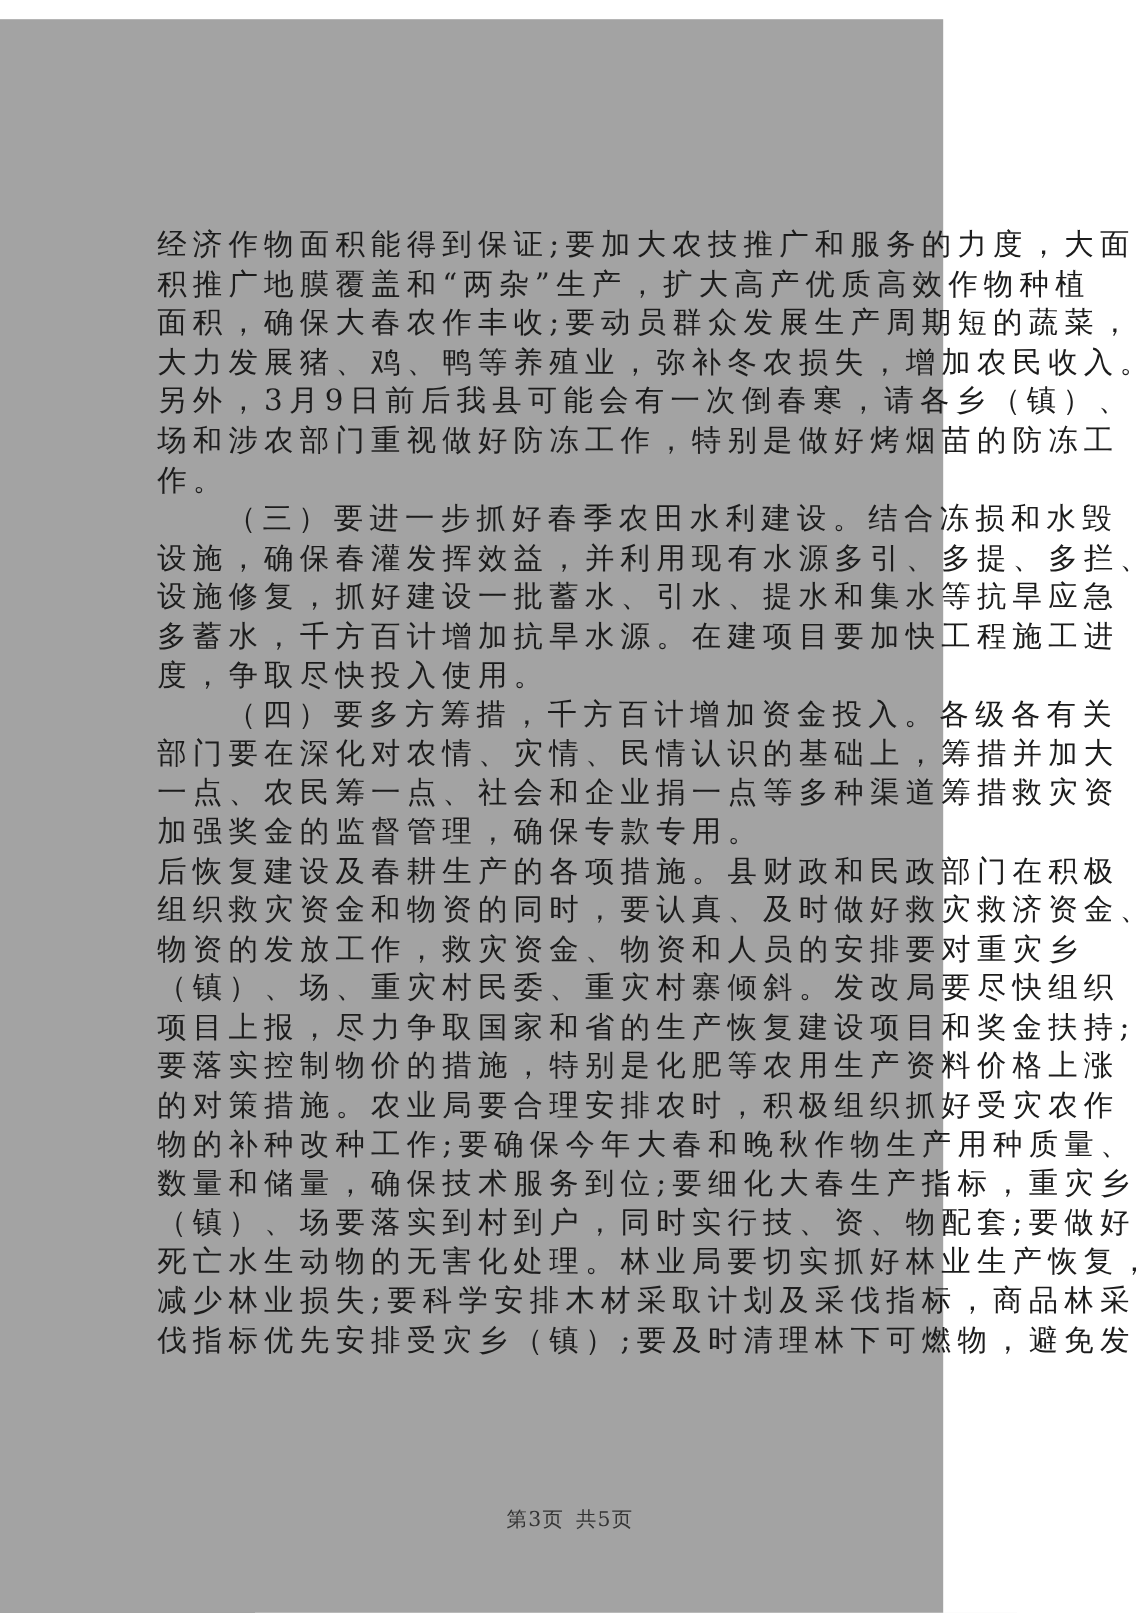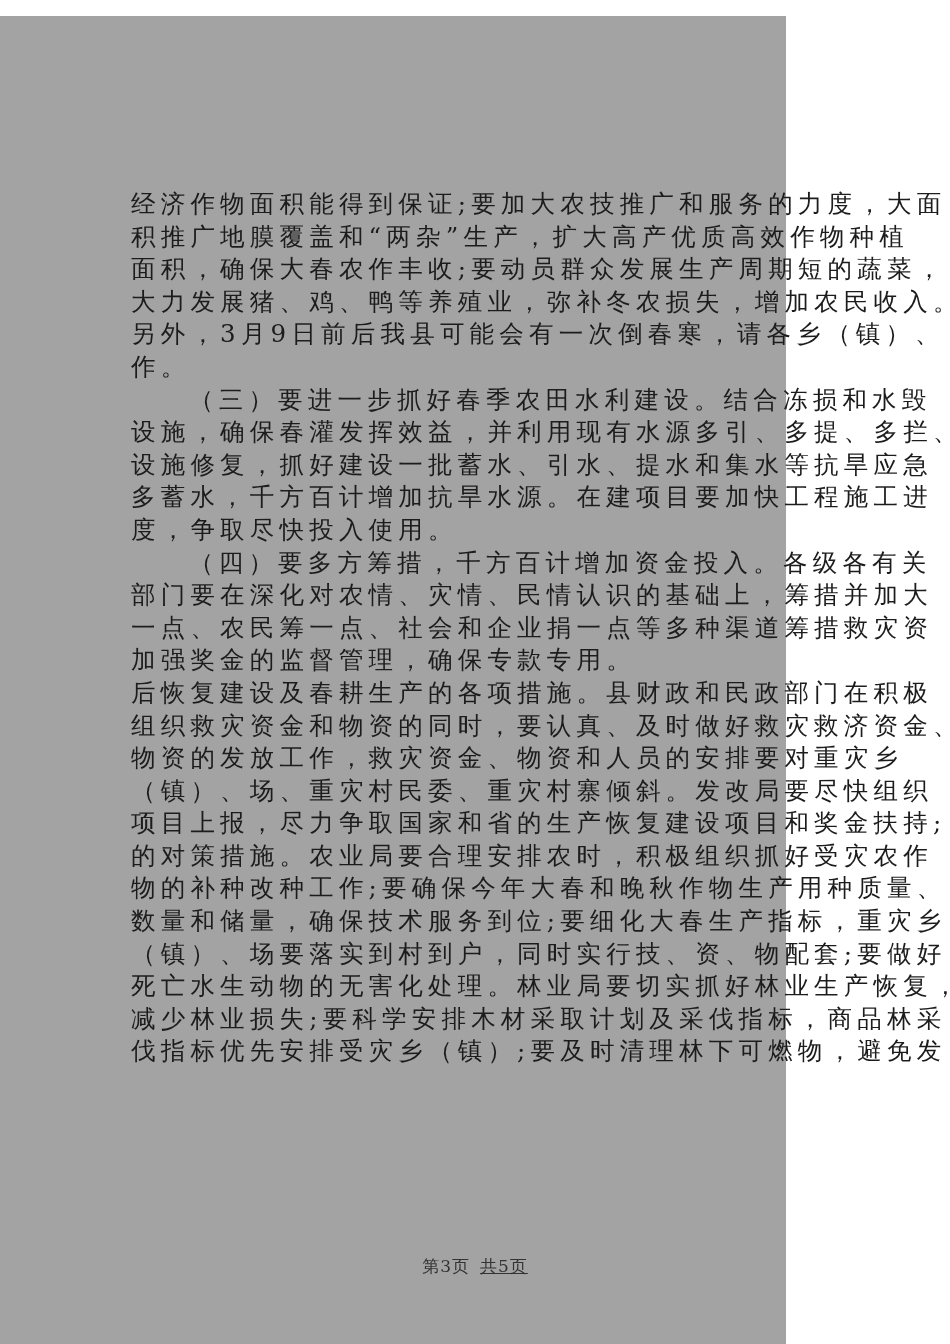--- a/index.html
+++ b/index.html
@@ -45,48 +45,49 @@
       left: 0;
       width: 950px;
       top: 1239px;
       text-align: center;
       font-size: 17px;
       letter-spacing: 1px;
       color: #333333;
     }
     .footer span + span {
       margin-left: 10px;
-      text-decoration: underline;
     }
   </style>
 </head>
 <body>
 
 <div class="page">
   <div class="body-text" id="body-text">
       <div class="line">经济作物面积能得到保证;要加大农技推广和服务的力度，大面</div>
       <div class="line">积推广地膜覆盖和“两杂”生产，扩大高产优质高效作物种植</div>
       <div class="line">面积，确保大春农作丰收;要动员群众发展生产周期短的蔬菜，</div>
       <div class="line">大力发展猪、鸡、鸭等养殖业，弥补冬农损失，增加农民收入。</div>
       <div class="line">另外，3月9日前后我县可能会有一次倒春寒，请各乡（镇）、</div>
+      <div class="line">场和涉农部门重视做好防冻工作，特别是做好烤烟苗的防冻工</div>
       <div class="line">作。</div>
       <div class="line indent">（三）要进一步抓好春季农田水利建设。结合冻损和水毁</div>
       <div class="line">设施，确保春灌发挥效益，并利用现有水源多引、多提、多拦、</div>
       <div class="line">设施修复，抓好建设一批蓄水、引水、提水和集水等抗旱应急</div>
       <div class="line">多蓄水，千方百计增加抗旱水源。在建项目要加快工程施工进</div>
       <div class="line">度，争取尽快投入使用。</div>
       <div class="line indent">（四）要多方筹措，千方百计增加资金投入。各级各有关</div>
       <div class="line">部门要在深化对农情、灾情、民情认识的基础上，筹措并加大</div>
       <div class="line">一点、农民筹一点、社会和企业捐一点等多种渠道筹措救灾资</div>
       <div class="line">加强奖金的监督管理，确保专款专用。</div>
       <div class="line">后恢复建设及春耕生产的各项措施。县财政和民政部门在积极</div>
       <div class="line">组织救灾资金和物资的同时，要认真、及时做好救灾救济资金、</div>
       <div class="line">物资的发放工作，救灾资金、物资和人员的安排要对重灾乡</div>
       <div class="line">（镇）、场、重灾村民委、重灾村寨倾斜。发改局要尽快组织</div>
       <div class="line">项目上报，尽力争取国家和省的生产恢复建设项目和奖金扶持;</div>
+      <div class="line">要落实控制物价的措施，特别是化肥等农用生产资料价格上涨</div>
       <div class="line">的对策措施。农业局要合理安排农时，积极组织抓好受灾农作</div>
       <div class="line">物的补种改种工作;要确保今年大春和晚秋作物生产用种质量、</div>
       <div class="line">数量和储量，确保技术服务到位;要细化大春生产指标，重灾乡</div>
       <div class="line">（镇）、场要落实到村到户，同时实行技、资、物配套;要做好</div>
       <div class="line">死亡水生动物的无害化处理。林业局要切实抓好林业生产恢复，</div>
       <div class="line">减少林业损失;要科学安排木材采取计划及采伐指标，商品林采</div>
       <div class="line">伐指标优先安排受灾乡（镇）;要及时清理林下可燃物，避免发</div>
     </div>
   <div class="footer">
     <span>第3页</span><span>共5页</span>

